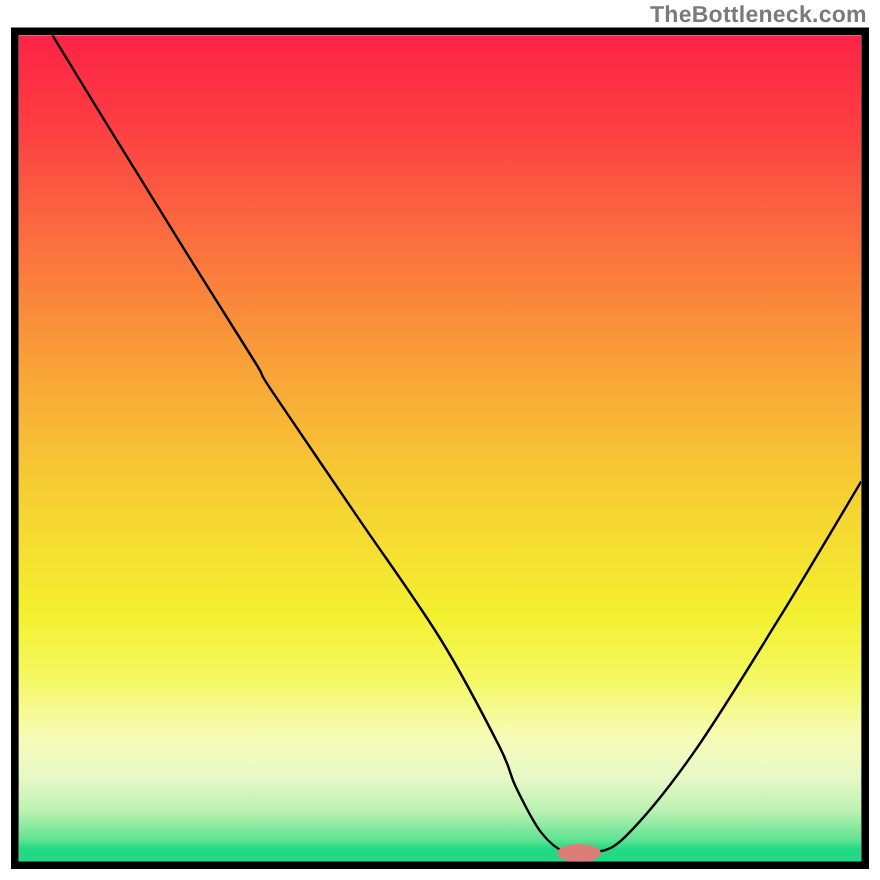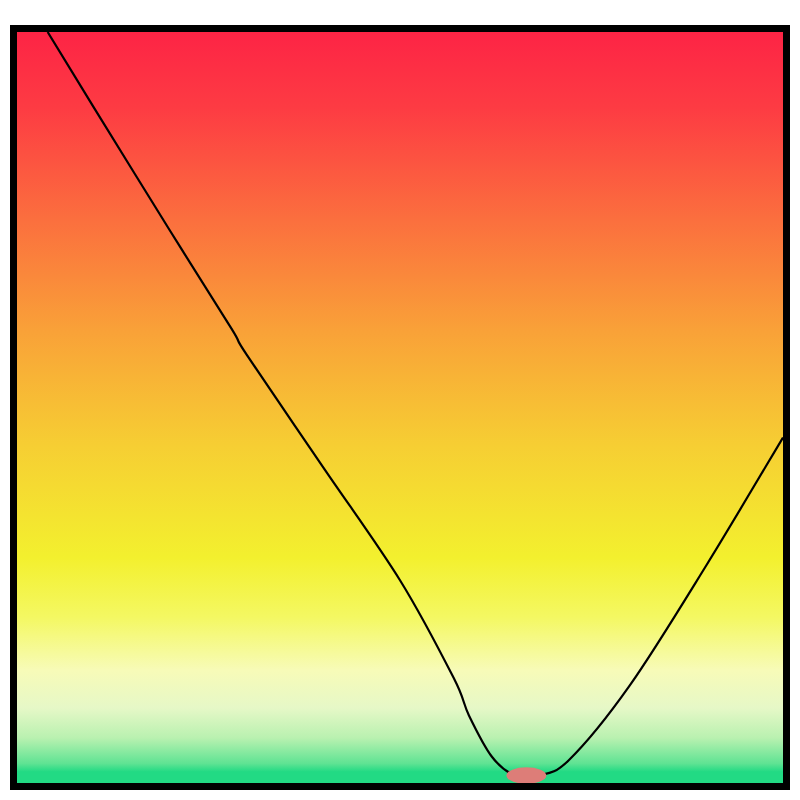--- a/index.html
+++ b/index.html
@@ -41,20 +41,21 @@
     font-weight: bold;
     color: #7a7a7a;
     letter-spacing: 0.2px;
   }
 </style>
 </head>
 <body>
 
 <div class="frame">
 
+  <div class="watermark">TheBottleneck.com</div>
 
   <div class="plot-outer">
     <svg class="plot-inner" viewBox="0 0 100 100" preserveAspectRatio="none">
       <defs>
         <linearGradient id="bg-grad" x1="0" y1="0" x2="0" y2="1">
             <stop offset="0%" stop-color="#fd2445"></stop>
             <stop offset="10%" stop-color="#fd3b43"></stop>
             <stop offset="25%" stop-color="#fb6f3e"></stop>
             <stop offset="40%" stop-color="#f9a238"></stop>
             <stop offset="55.00000000000001%" stop-color="#f6ce33"></stop>

